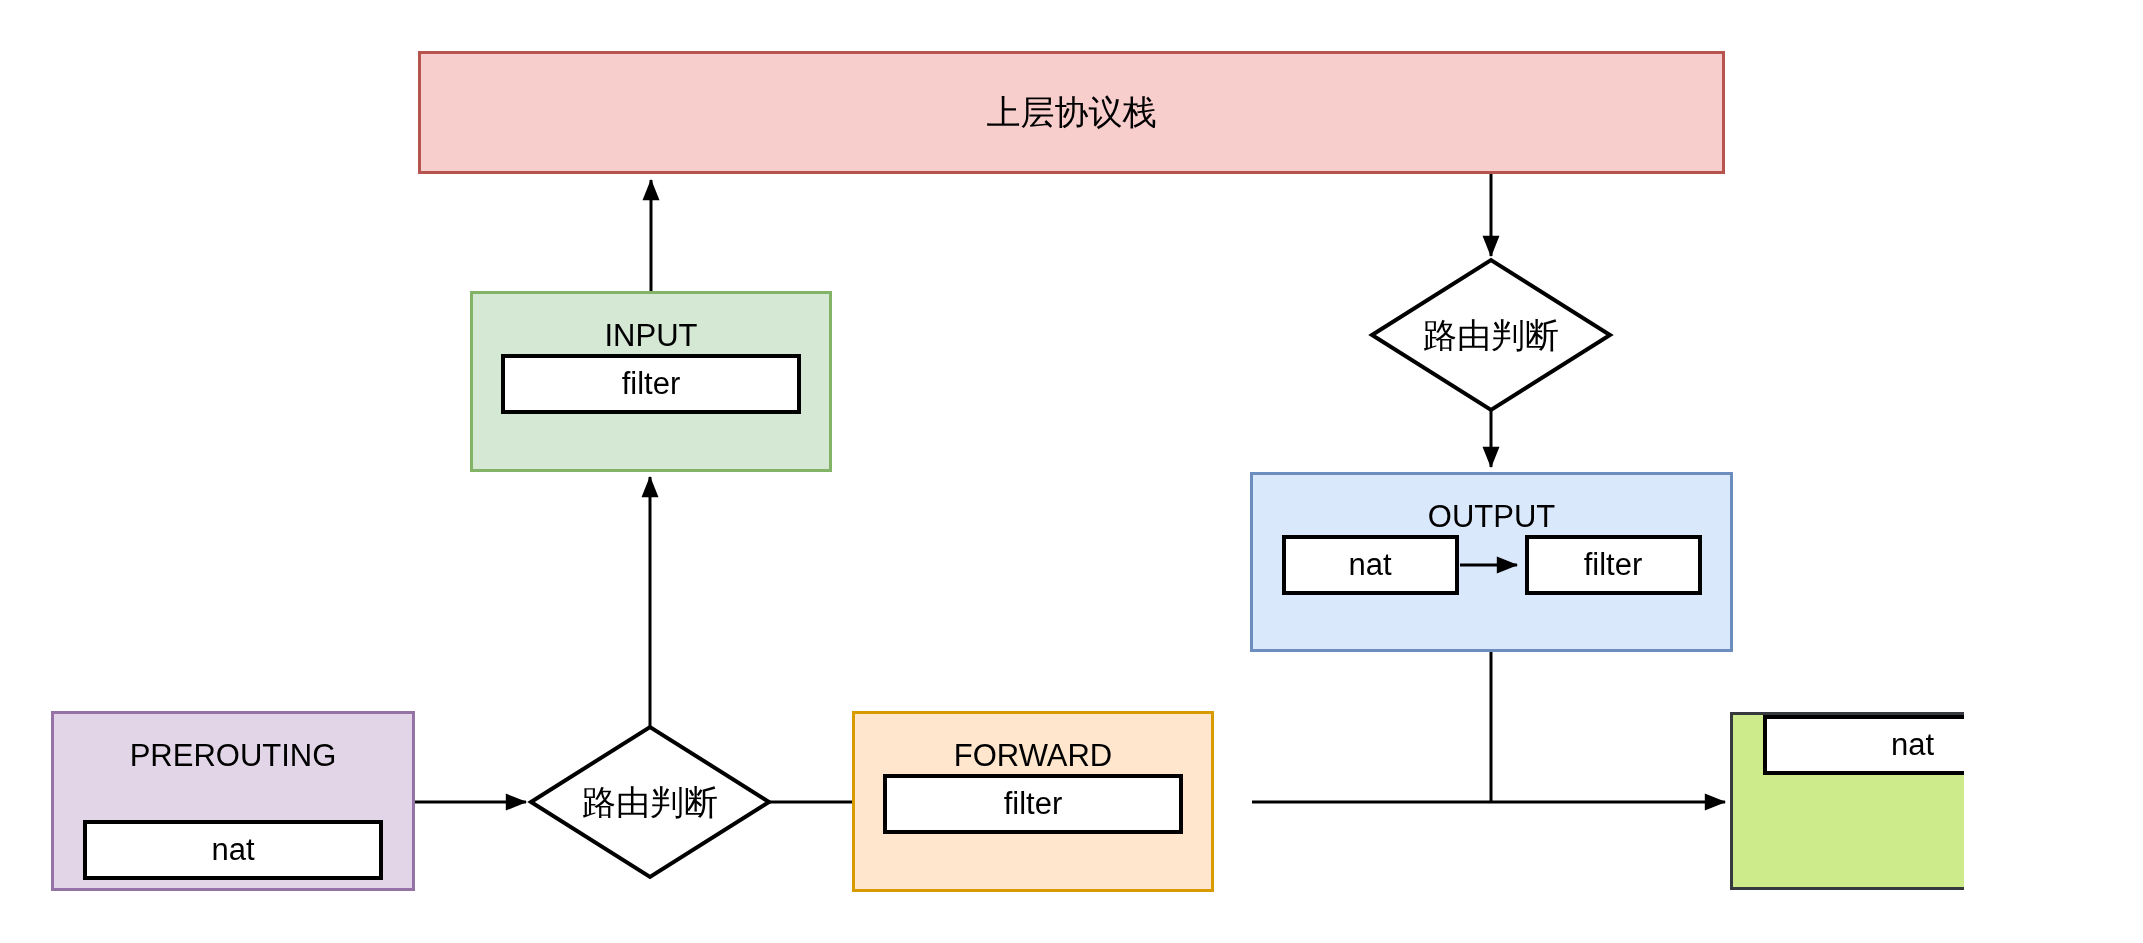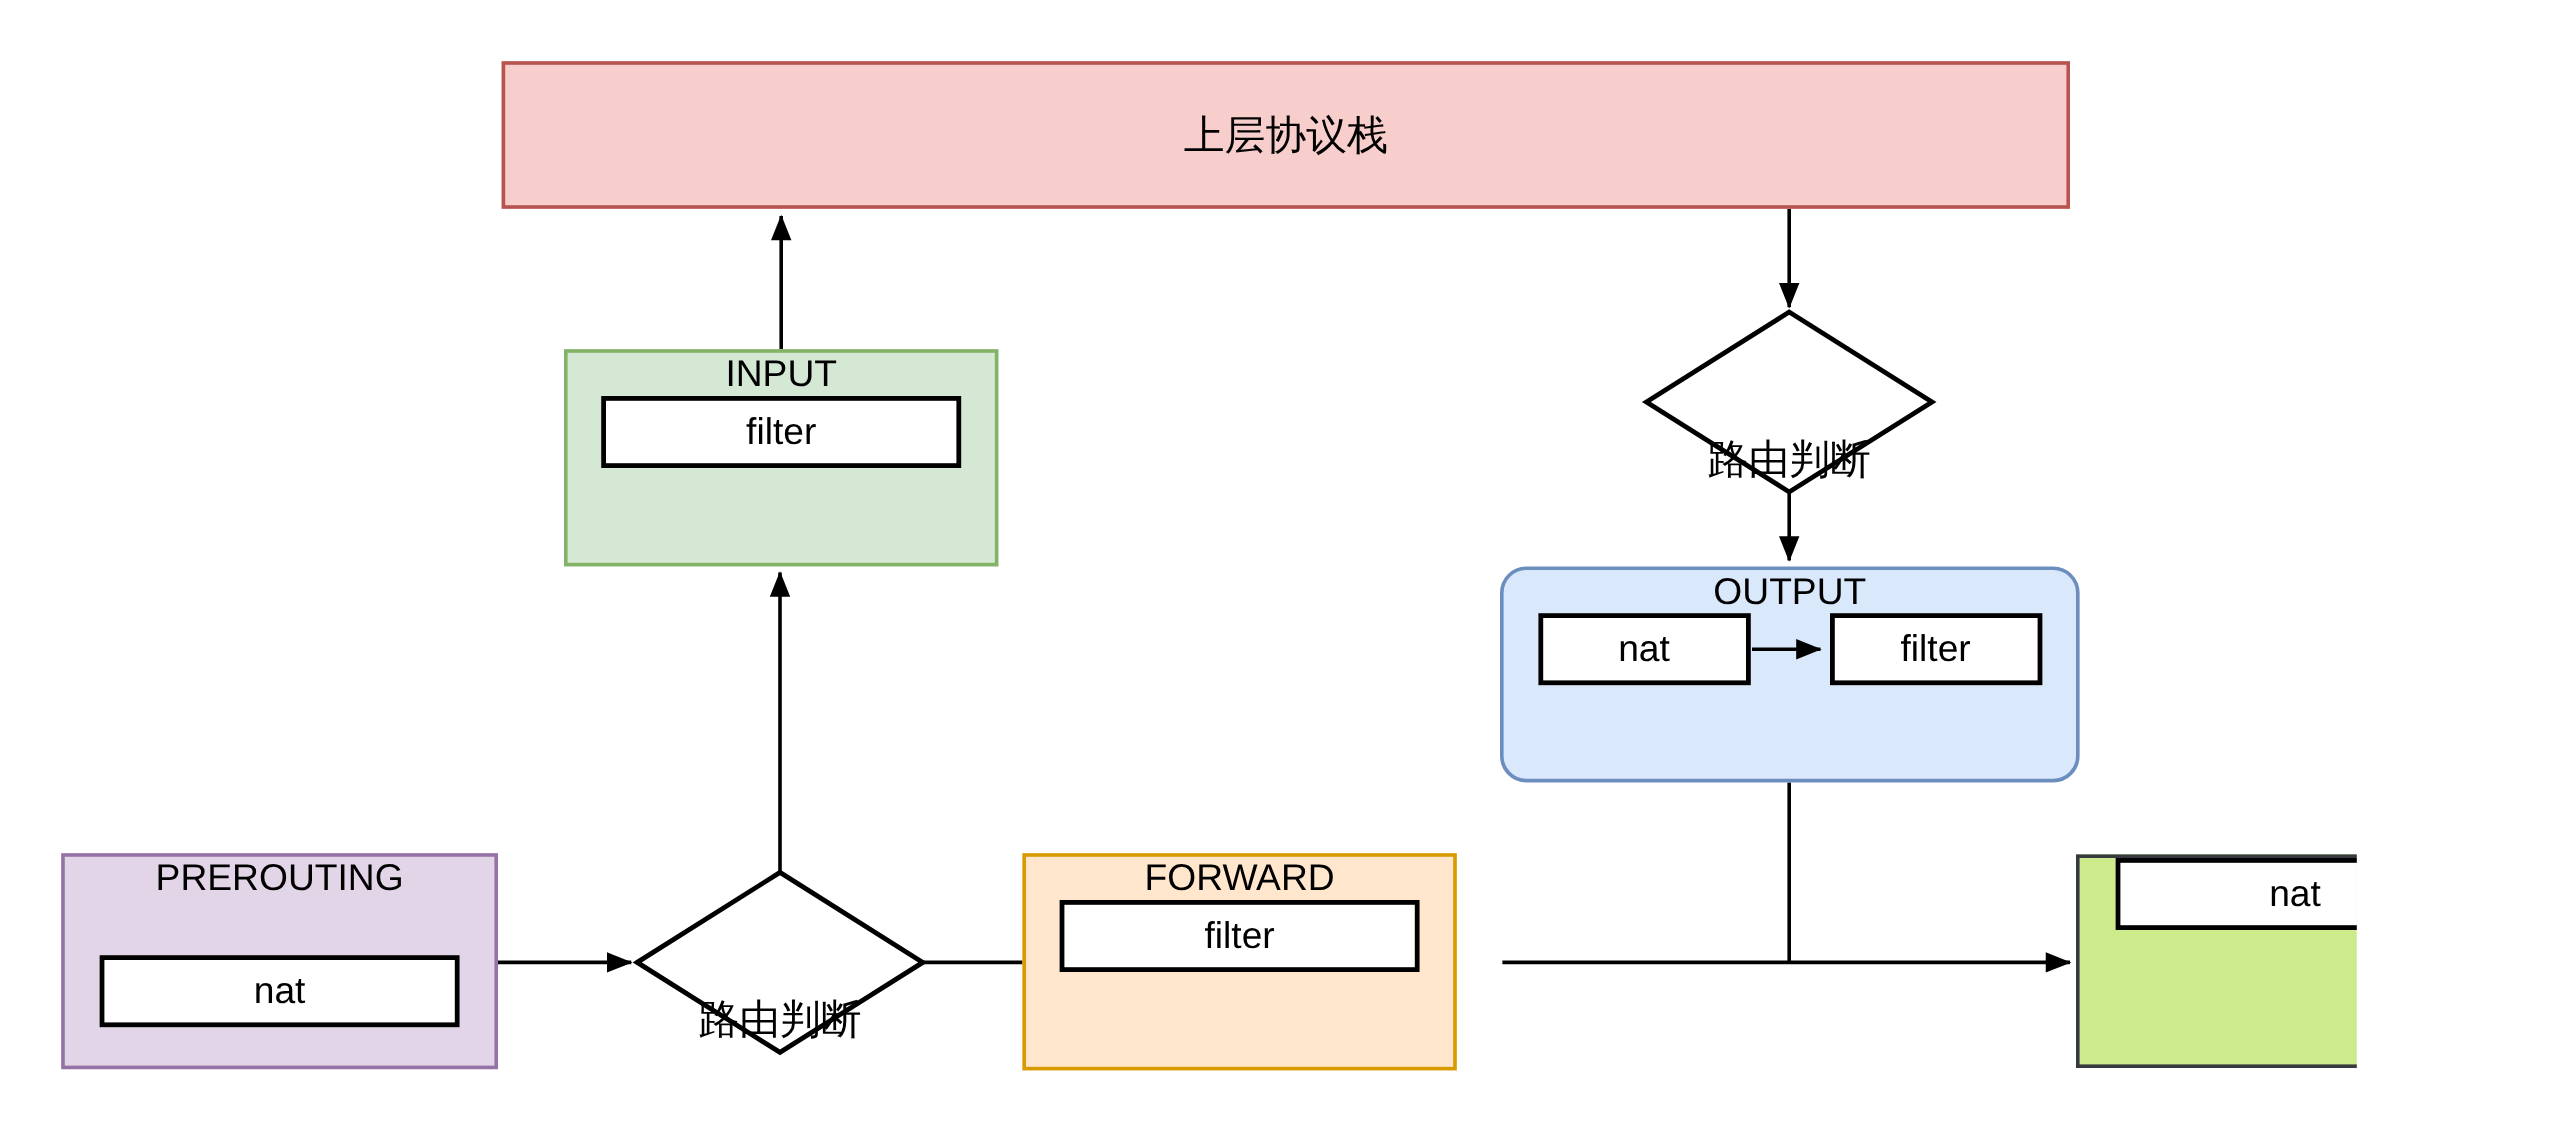--- a/index.html
+++ b/index.html
@@ -6,28 +6,28 @@
   .canvas{
     position:relative;width:1964px;height:943px;background:#ffffff;overflow:hidden;
     font-family:"Liberation Sans","DejaVu Sans",sans-serif;color:#000;
   }
   svg.connectors{position:absolute;left:0;top:0;width:2143px;height:943px;}
   .connector{stroke:#000000;stroke-width:3;fill:none;}
   .diamond{stroke-width:4;}
   .node{position:absolute;box-sizing:border-box;border:3px solid #000;
         display:flex;flex-direction:column;align-items:center;}
   .stack-box{justify-content:center;font-size:34px;}
-  .chain-title{font-size:31px;line-height:36px;white-space:nowrap;}
+  .chain-title{margin-top:24px;font-size:31px;line-height:36px;white-space:nowrap;}
   .tables-row{display:flex;align-items:center;}
   .table-box{box-sizing:border-box;height:60px;border:4px solid #000;background:#fff;
              display:flex;align-items:center;justify-content:center;font-size:31px;}
   .table-wide{width:300px;}
   .table-small{width:177px;}
   .table-arrow{display:block;}
-  .diamond-label{position:absolute;width:220px;text-align:center;font-size:34px;line-height:38px;margin-top:48px;}
+  .diamond-label{position:absolute;width:220px;text-align:center;font-size:34px;line-height:38px;}
 </style>
 </head>
 <body>
 
 <div class="canvas">
 
   <svg class="connectors">
     <defs>
       <marker id="arrowhead" viewBox="0 0 12 12" refX="10.5" refY="6" markerWidth="8.5" markerHeight="8.5" orient="auto" markerUnits="strokeWidth">
         <path d="M1,2 L11,6 L1,10 z" fill="#000000"></path>
@@ -71,21 +71,21 @@
 
   <div class="node" style="left: 852px; top: 711px; width: 362px; height: 181px; background-color: rgb(255, 230, 204); border-color: rgb(215, 155, 0);">
     <div class="chain-title">FORWARD</div>
     <div class="tables-row">
       <div class="table-box table-wide">
         <span>filter</span>
       </div>
     </div>
   </div>
 
-  <div class="node" style="left: 1250px; top: 472px; width: 483px; height: 180px; background-color: rgb(218, 232, 252); border-color: rgb(108, 142, 191); border-radius: 22px;">
+  <div class="node" style="left: 1250px; top: 472px; width: 483px; height: 180px; background-color: rgb(218, 232, 252); border-color: rgb(108, 142, 191);">
     <div class="chain-title">OUTPUT</div>
     <div class="tables-row">
       <div class="table-box table-small">
         <span>nat</span>
       </div>
       <svg class="table-arrow" width="66" height="22">
         <line class="connector" x1="1" y1="11" x2="58" y2="11" marker-end="url(#arrowhead)"></line>
       </svg>
       <div class="table-box table-small">
         <span>filter</span>

